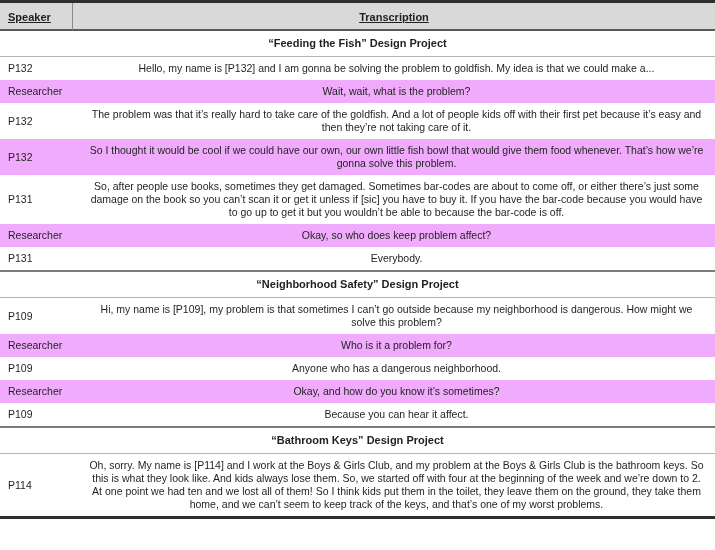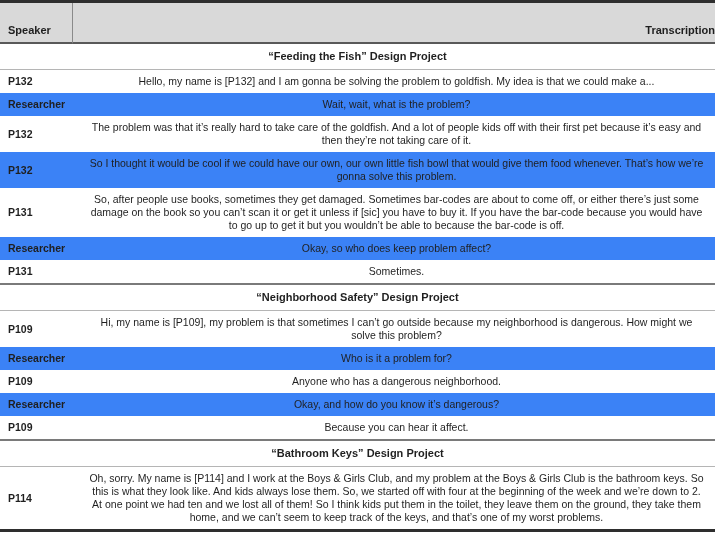--- a/index.html
+++ b/index.html
@@ -22,31 +22,32 @@
     table-layout: fixed;
     border-top: 3px solid #2e2e2e;
     border-bottom: 3px solid #2e2e2e;
     color: #1f1f1f;
   }
   col.col-speaker { width: 73px; }
   thead th {
     background: #d9d9d9;
     font-weight: bold;
     font-size: 11px;
-    padding: 21px 0 5px 0;
+    padding: 8px 0 5px 0;
     border-bottom: 2px solid #595959;
     line-height: 13px;
+    text-decoration: underline;
   }
   thead th.speaker {
     text-align: left;
     padding-left: 8px;
     border-right: 1px solid #8a8a8a;
   }
   thead th.transcription {
-    text-align: right;
+    text-align: center;
   }
   tr.section-row td {
     background: #ffffff;
     text-align: center;
     font-weight: bold;
     font-size: 11px;
     padding: 6px 4px 6px 4px;
     line-height: 13px;
     border-top: 2px solid #7a7a7a;
     border-bottom: 1px solid #b5b5b5;
@@ -55,28 +56,27 @@
     border-top: none;
   }
   tbody td {
     font-size: 10.5px;
     line-height: 13px;
     vertical-align: middle;
     background: #ffffff;
   }
   tbody tr.data-row td.speaker {
     padding: 5px 2px 5px 8px;
-    font-weight: bold;
   }
   tbody tr.data-row td.text {
     padding: 5px 9px 5px 14px;
     text-align: center;
   }
   tbody tr.row-alt td {
-    background: #3b82f6;
+    background: #f0abfc;
   }
 </style>
 </head>
 <body>
 
 <div class="page">
   <table class="transcript">
     <colgroup>
       <col class="col-speaker">
       <col class="col-transcription">
@@ -110,40 +110,40 @@
         <tr class="data-row">
           <td class="speaker">P131</td>
           <td class="text">So, after people use books, sometimes they get damaged. Sometimes bar-codes are about to come off, or either there’s just some damage on the book so you can’t scan it or get it unless if [sic] you have to buy it. If you have the bar-code because you would have to go up to get it but you wouldn’t be able to because the bar-code is off.</td>
         </tr>
         <tr class="data-row row-alt">
           <td class="speaker">Researcher</td>
           <td class="text">Okay, so who does keep problem affect?</td>
         </tr>
         <tr class="data-row">
           <td class="speaker">P131</td>
-          <td class="text">Sometimes.</td>
+          <td class="text">Everybody.</td>
         </tr>
         <tr class="section-row">
           <td colspan="2">“Neighborhood Safety” Design Project</td>
         </tr>
         <tr class="data-row">
           <td class="speaker">P109</td>
           <td class="text">Hi, my name is [P109], my problem is that sometimes I can’t go outside because my neighborhood is dangerous. How might we solve this problem?</td>
         </tr>
         <tr class="data-row row-alt">
           <td class="speaker">Researcher</td>
           <td class="text">Who is it a problem for?</td>
         </tr>
         <tr class="data-row">
           <td class="speaker">P109</td>
           <td class="text">Anyone who has a dangerous neighborhood.</td>
         </tr>
         <tr class="data-row row-alt">
           <td class="speaker">Researcher</td>
-          <td class="text">Okay, and how do you know it’s dangerous?</td>
+          <td class="text">Okay, and how do you know it’s sometimes?</td>
         </tr>
         <tr class="data-row">
           <td class="speaker">P109</td>
           <td class="text">Because you can hear it affect.</td>
         </tr>
         <tr class="section-row">
           <td colspan="2">“Bathroom Keys” Design Project</td>
         </tr>
         <tr class="data-row">
           <td class="speaker">P114</td>

